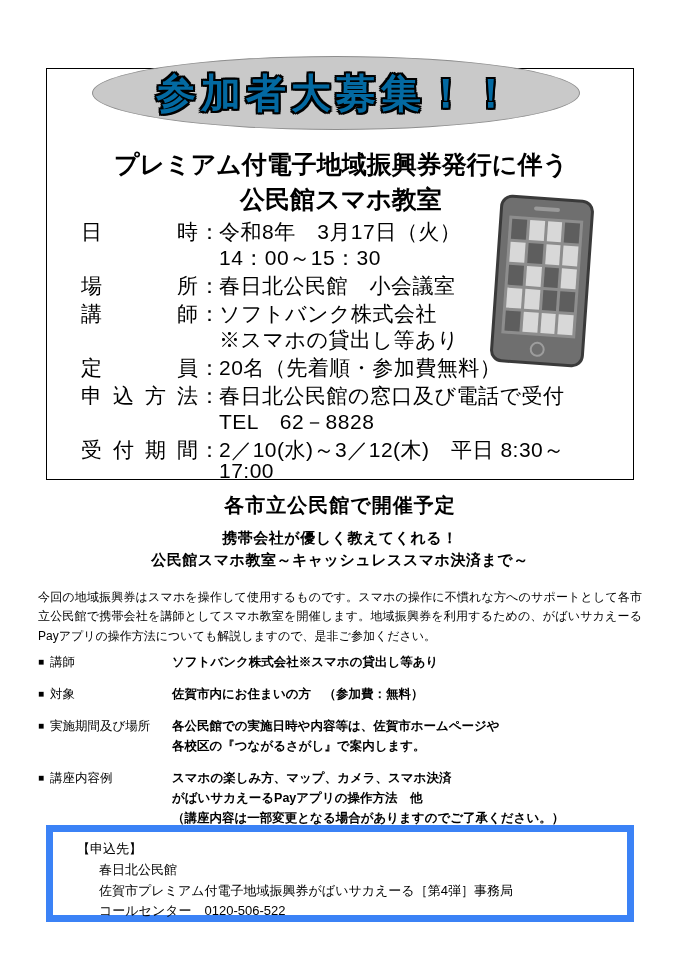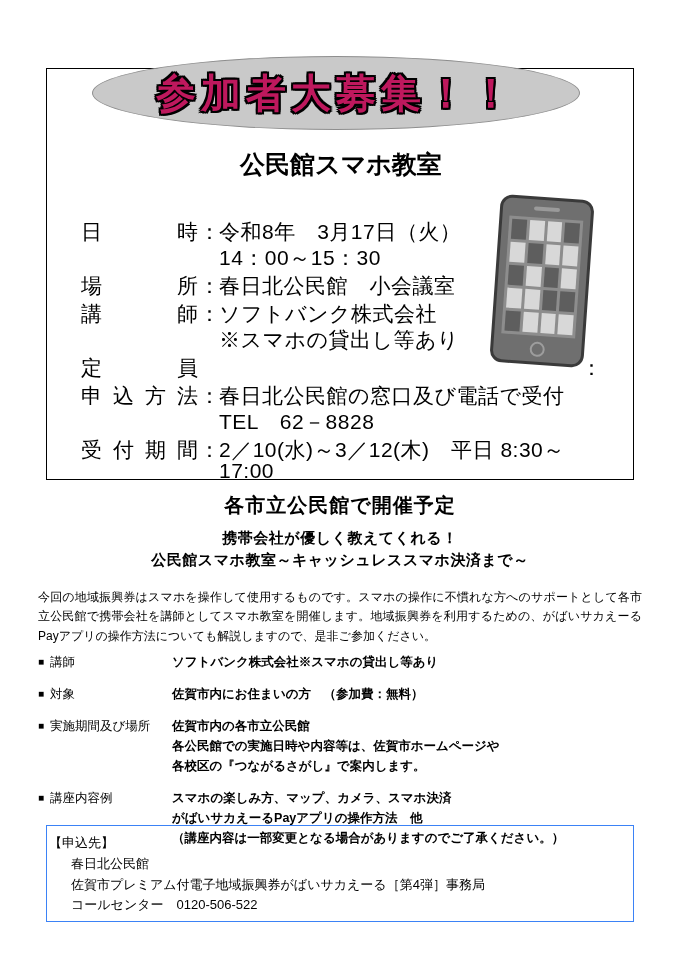--- a/index.html
+++ b/index.html
@@ -45,21 +45,21 @@
     border: 1px solid #8e8e8e;
     display: flex;
     align-items: center;
     justify-content: center;
     z-index: 5;
   }
   .banner-text {
     font-size: 40px;
     font-weight: bold;
     letter-spacing: 5px;
-    color: #be185d;
+    color: #0369a1;
     text-shadow:
       -2px -2px 0 #000, 2px -2px 0 #000,
       -2px 2px 0 #000, 2px 2px 0 #000,
       -2px 0 0 #000, 2px 0 0 #000,
       0 -2px 0 #000, 0 2px 0 #000;
     white-space: nowrap;
   }
 
   
   .headline {
@@ -229,36 +229,37 @@
   }
   .bbody div { white-space: pre-wrap; font-weight: bold; }
 
   
   .footer-box {
     position: absolute;
     left: 46px;
     top: 825px;
     width: 588px;
     height: 97px;
-    border: 1px solid #3b82f6;
+    border: 7px solid #3b82f6;
     box-sizing: border-box;
-    padding: 7px 2px;
+    padding: 7px 24px;
     font-size: 13px;
     line-height: 1.6;
   }
   .footer-box .ind { padding-left: 22px; }
 </style>
 </head>
 <body>
 
 <div class="page">
 
   <div class="main-box">
 
     <div class="headline">
+      <div>プレミアム付電子地域振興券発行に伴う</div>
       <div>公民館スマホ教室</div>
     </div>
 
     <div class="phone">
       <div class="phone-speaker"></div>
       <div class="phone-screen">
         <i class="dk"></i>
           <i></i>
           <i></i>
           <i class="dk"></i>
@@ -306,20 +307,23 @@
         <span class="dcolon">：</span>
         <span class="dvalue">
           <span>ソフトバンク株式会社</span>
           <span class="sub">※スマホの貸出し等あり</span>
         </span>
       </div>
 
       <div class="drow">
         <span class="dlabel">定員</span>
         <span class="dcolon">：</span>
+        <span class="dvalue">
+          <span>20名（先着順・参加費無料）</span>
+        </span>
       </div>
 
       <div class="drow">
         <span class="dlabel">申込方法</span>
         <span class="dcolon">：</span>
         <span class="dvalue">
           <span>春日北公民館の窓口及び電話で受付</span>
           <span class="sub">TEL　62－8828</span>
         </span>
       </div>
@@ -362,21 +366,20 @@
       <span class="blabel">対象</span>
       <span class="bbody">
         <div>佐賀市内にお住まいの方　（参加費：無料）</div>
       </span>
     </div>
 
     <div class="bullet">
       <span class="bmark">■</span>
       <span class="blabel">実施期間及び場所</span>
       <span class="bbody">
-        <div>佐賀市内の各市立公民館</div>
         <div>各公民館での実施日時や内容等は、佐賀市ホームページや</div>
         <div>各校区の『つながるさがし』で案内します。</div>
       </span>
     </div>
 
     <div class="bullet">
       <span class="bmark">■</span>
       <span class="blabel">講座内容例</span>
       <span class="bbody">
         <div>スマホの楽しみ方、マップ、カメラ、スマホ決済</div>

